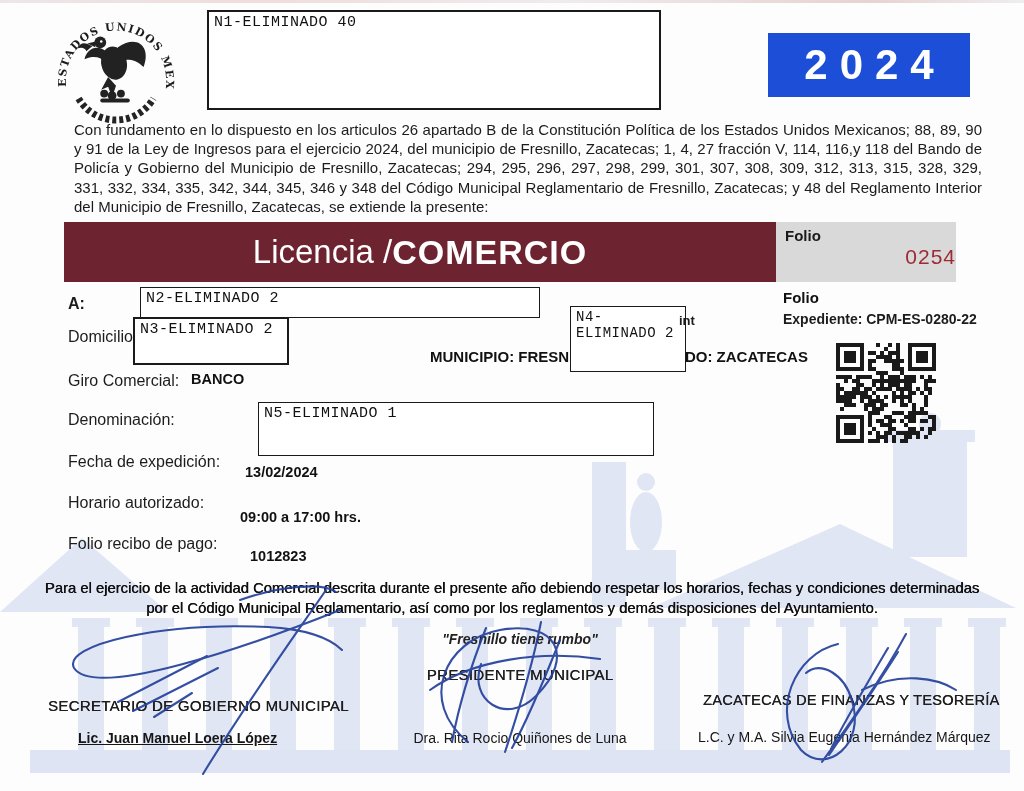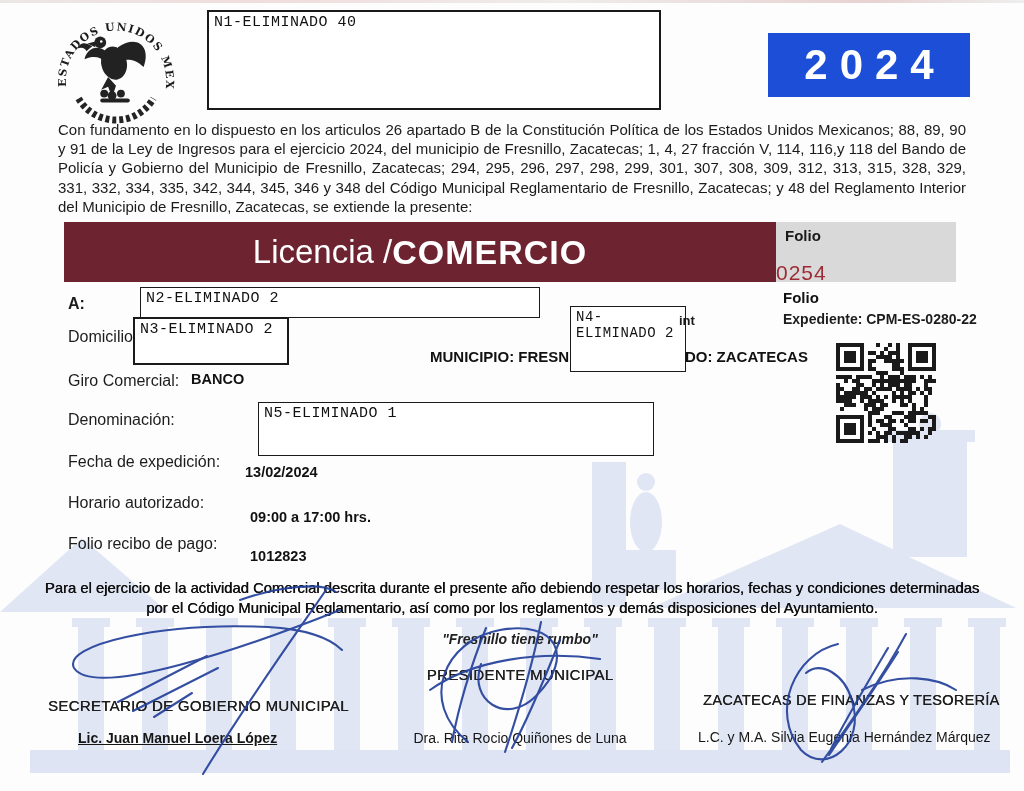--- a/index.html
+++ b/index.html
@@ -9,32 +9,32 @@
   .scan-top{position:absolute;top:0;left:0;right:0;height:3px;
             background:linear-gradient(90deg,#ece7e7,#f0dcdc 25%,#efecec 55%,#e8d2d2 85%,#eee);}
   .watermark{position:absolute;left:0;top:0;z-index:0;pointer-events:none;}
   .content{z-index:1;}
   .whitebox{z-index:2;background:#fff;border:2px solid #1a1a1a;
             font-family:"Liberation Mono","DejaVu Sans Mono",monospace;
             font-size:15px;letter-spacing:.5px;padding:2px 5px;color:#111;}
   .sig-layer{position:absolute;left:0;top:0;z-index:3;pointer-events:none;}
   .label{font-size:16px;}
   .bval{font-weight:bold;font-size:14.5px;color:#111;}
-  .para{font-size:15px;line-height:1.28;text-align:justify;color:#1b1b1b;}
+  .para{font-size:15px;line-height:1.28;text-align:justify;color:#1b1b1b;margin-left:16px;}
   .cond{font-size:14.8px;line-height:1.32;text-align:center;color:#101010;
         text-shadow:.35px 0 0 currentColor;}
   .banner{background:#6e2430;display:flex;align-items:center;justify-content:center;}
   .banner .t1{color:#fff;font-size:33px;}
   .banner .t2{color:#fff;font-size:34px;font-weight:bold;letter-spacing:1px;}
   .badge{background:#1d4ed8;color:#fff;font-weight:bold;font-size:42px;
          display:flex;align-items:center;justify-content:center;letter-spacing:12px;
          padding-left:12px;}
   .foliobox{background:#d9d9d9;}
   .foliolabel{font-weight:bold;font-size:15px;color:#1a1a1a;padding:5px 0 0 9px;}
-  .foliovalue{text-align:left;font-size:21px;color:#9c2b35;letter-spacing:1px;margin-top:17px;}
+  .foliovalue{text-align:right;font-size:21px;color:#9c2b35;letter-spacing:1px;margin-top:1px;}
   .bold15{font-weight:bold;font-size:15px;color:#111;}
   .sigtitle{font-size:15px;color:#1e1e1e;text-shadow:.3px 0 0 currentColor;letter-spacing:.3px;}
   .signame{font-size:14px;color:#161616;}
   .motto{font-style:italic;font-weight:bold;font-size:14px;color:#222;}
 </style>
 </head>
 <body>
 
 <div class="page">
 
@@ -397,21 +397,21 @@
 
   <div class="abs content label" style="left:68px;top:411px;">Denominación:</div>
   <div class="abs whitebox" style="left:258px;top:402px;width:384px;height:48px;border-width:1.5px;">
     <span>N5-ELIMINADO 1</span>
   </div>
 
   <div class="abs content label" style="left:68px;top:453px;">Fecha de expedición:</div>
   <div class="abs content bval" style="left:245px;top:464px;">13/02/2024</div>
 
   <div class="abs content label" style="left:68px;top:494px;">Horario autorizado:</div>
-  <div class="abs content bval" style="left:250px;top:509px;">09:00 a 17:00 hrs.</div>
+  <div class="abs content bval" style="left:240px;top:509px;">09:00 a 17:00 hrs.</div>
 
   <div class="abs content label" style="left:68px;top:535px;">Folio recibo de pago:</div>
   <div class="abs content bval" style="left:250px;top:548px;">1012823</div>
 
   <div class="abs content cond" style="left:42px;top:579px;width:940px;">Para el ejercicio de la actividad Comercial descrita durante el presente año debiendo respetar los horarios, fechas y condiciones determinadas por el Código Municipal Reglamentario, así como por los reglamentos y demás disposiciones del Ayuntamiento.</div>
 
   <div class="abs content motto" style="left:400px;top:631px;width:240px;text-align:center;">"Fresnillo tiene rumbo"</div>
 
   <div class="abs content sigtitle" style="left:48px;top:697px;">SECRETARIO DE GOBIERNO MUNICIPAL</div>
   <div class="abs content signame" style="left:78px;top:730px;font-weight:bold;text-decoration:underline;">Lic. Juan Manuel Loera López</div>

